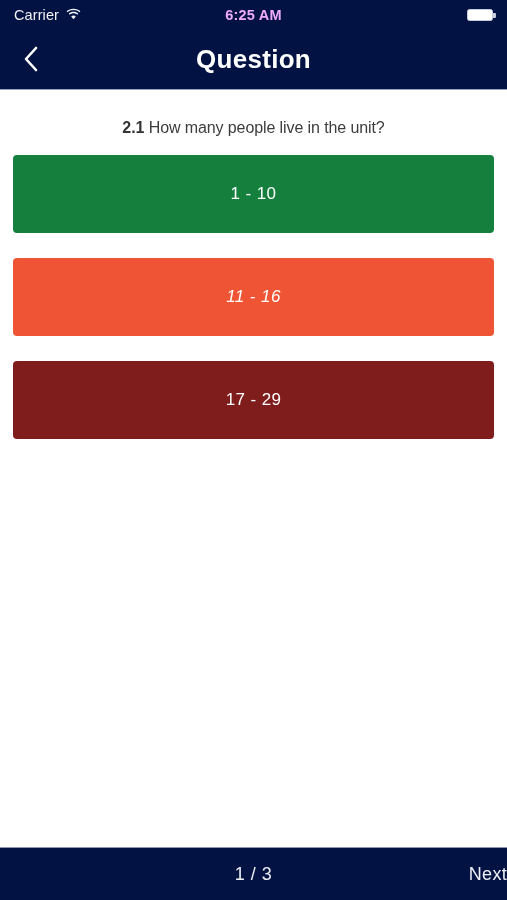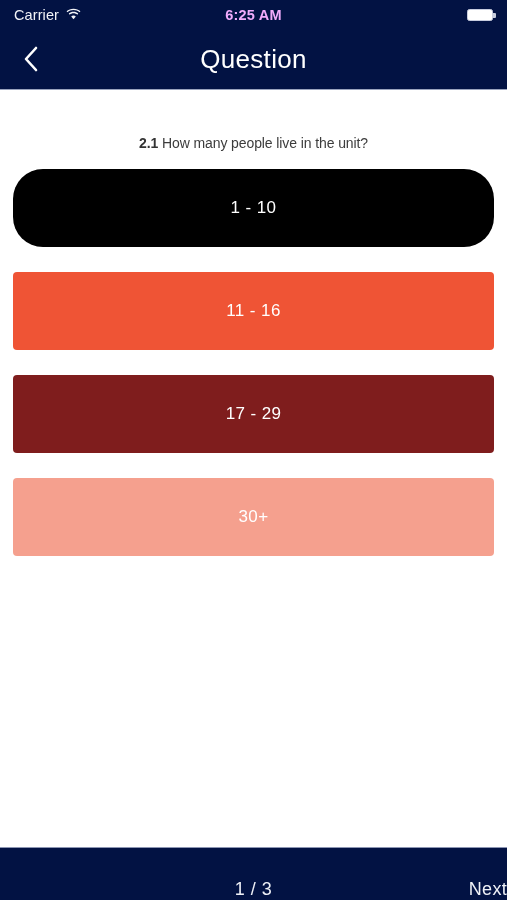--- a/index.html
+++ b/index.html
@@ -63,34 +63,34 @@
   .back-btn {
     position:absolute; left:0; top:0;
     width:62px; height:60px;
     display:flex; align-items:center; justify-content:center;
     cursor:pointer; background:transparent; border:none;
   }
   .nav-title {
     width:100%; text-align:center;
     color:#ffffff;
     font-size:26px;
-    font-weight:400;
+    font-weight:700;
     letter-spacing:0.3px;
   }
 
   
   .content {
     flex:1 1 auto;
     background:#ffffff;
     position:relative;
   }
   .question {
-    margin-top:45px;
+    margin-top:29px;
     text-align:center;
-    font-size:14px;
+    font-size:16px;
     color:#3c3c3c;
     letter-spacing:-0.1px;
   }
   .question .qnum { font-weight:bold; color:#333333; }
 
   .options { margin-top:18px; }
   .option {
     display:block;
     width:481px;
     height:78px;
@@ -105,21 +105,21 @@
     text-align:center;
   }
 
   
   .bottombar {
     flex:0 0 53px;
     height:53px;
     background:#021243;
     border-top:1px solid #8d96b3;
     position:relative;
-    display:flex; align-items:flex-end;
+    display:flex; align-items:center;
   }
   .page-indicator {
     position:absolute; left:0; right:0;
     text-align:center;
     color:#eef0f6;
     font-size:18px;
     font-weight:300;
     letter-spacing:0.5px;
     pointer-events:none;
   }
@@ -168,24 +168,23 @@
     <div class="nav-title">Question</div>
   </div>
 
   <div class="content">
 
     <div class="question">
       <span class="qnum">2.1</span><span>&nbsp;</span><span>How many people live in the unit?</span>
     </div>
 
     <div class="options">
-      <button class="option" style="background: #000000; border-radius: 30px;">1 - 10</button>
-      <button class="option" style="background: rgb(239, 84, 53);">11 - 16</button>
+      <button class="option" style="background: #15803d;">1 - 10</button>
+      <button class="option" style="background: rgb(239, 84, 53); font-style: italic;">11 - 16</button>
       <button class="option" style="background: #7f1d1d;">17 - 29</button>
-      <button class="option" style="background: rgb(245, 160, 142);">30+</button>
     </div>
 
   </div>
 
   <div class="bottombar">
     <div class="page-indicator">1 / 3</div>
     <button class="next-btn">Next</button>
   </div>
 
 </div>

